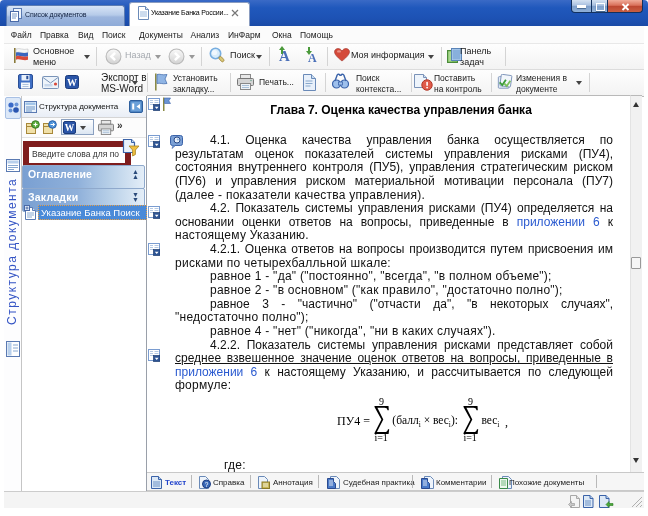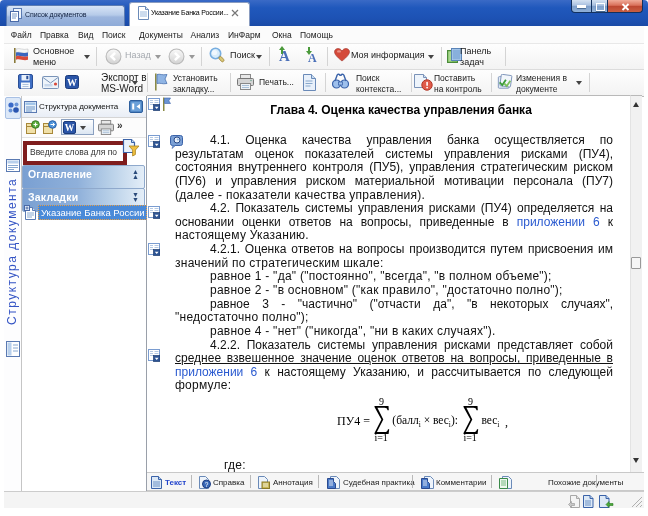--- a/index.html
+++ b/index.html
@@ -27,21 +27,21 @@
 .gray{color:#a6aab0;}
 .dd{position:absolute;width:0;height:0;border-left:3.5px solid transparent;border-right:3.5px solid transparent;border-top:4px solid #444;}
 
 #strip{left:4px;top:96px;width:18px;height:396px;background:#fdfdfe;border-right:1px solid #c5c5c5;box-sizing:border-box;}
 #vtext{position:absolute;left:5px;top:177px;width:15px;height:148px;writing-mode:vertical-rl;transform:rotate(180deg);font-size:12px;color:#3353c4;white-space:nowrap;letter-spacing:1.5px;}
 
 #panel{left:22px;top:96px;width:125px;height:396px;background:#fff;border-right:1px solid #9aa0aa;box-sizing:border-box;}
 #phead{position:absolute;left:0;top:0;width:124px;height:21px;background:linear-gradient(180deg,#fff 0,#e9eef6 100%);border-bottom:1px solid #d5d5d5;}
 #pheadt{position:absolute;left:17px;top:6px;font-size:8px;color:#111;white-space:nowrap;}
 #ptool{position:absolute;left:0;top:22px;width:124px;height:19px;background:#fcfcfc;border-bottom:1px solid #e4e4e4;}
-#psearch{position:absolute;left:1px;top:45px;width:93px;height:16px;background:#fff;border:4px solid #7f1d1d;font-size:8.5px;color:#333;line-height:14px;padding-left:3px;white-space:nowrap;overflow:hidden;box-sizing:content-box;}
+#psearch{position:absolute;left:1px;top:45px;width:93px;height:16px;background:#fff;border:6px solid #7f1d1d;font-size:8.5px;color:#333;line-height:14px;padding-left:3px;white-space:nowrap;overflow:hidden;box-sizing:content-box;}
 .pbar{position:absolute;left:0;width:123px;height:24px;border:1px solid #8fa9cc;border-radius:2px;box-sizing:border-box;background:linear-gradient(90deg,#7aa0d2 0,#8fb0da 45%,#b8d0e8 72%,#e4eef8 100%);}
 .pbart{position:absolute;left:5px;top:1.5px;font-size:10.5px;font-weight:bold;color:#fff;letter-spacing:0.2px;}
 .chev{position:absolute;right:5px;top:2.5px;font-size:7px;color:#2a4a7a;line-height:5px;text-align:center;}
 #pitem{position:absolute;left:16px;top:109px;height:15px;background:#4a8ad8;border:1px dotted #e8a048;color:#fff;font-size:9.5px;line-height:13px;padding:0 1px 0 2px;white-space:nowrap;overflow:hidden;width:109px;box-sizing:border-box;}
 
 #content{left:147px;top:96px;width:483px;height:376px;background:#fff;overflow:hidden;border-top:1px solid #b9b9b9;margin-top:-1px;}
 #htext{position:absolute;left:35px;top:6.5px;width:438px;text-align:center;font-weight:bold;font-size:12px;color:#000;}
 .ln{position:absolute;left:28px;width:438px;height:13.64px;font-size:12px;letter-spacing:0.25px;color:#111;white-space:nowrap;line-height:13.64px;}
 .j{text-align:justify;text-align-last:justify;white-space:normal;overflow:hidden;letter-spacing:0;}
 .ind{text-indent:35px;}
@@ -316,35 +316,35 @@
         <span class="pbart">Закладки</span>
         <span class="chev">▼<br>▼</span>
       </div>
     <svg class="abs" style="left:2px;top:109px;" width="13" height="15" viewBox="0 0 13 15">
         <path d="M1.5 2.5 h7 l3 3 v9 h-10 z" fill="#fff" stroke="#5a7ab2"></path>
         <path d="M8.5 2.5 v3 h3" fill="#c8dcf0" stroke="#5a7ab2"></path>
         <path d="M3 8 h7 M3 10 h7 M3 12 h5" stroke="#88a8d0" stroke-width="1"></path>
         <rect x="0.5" y="0.5" width="5" height="5" fill="#dce8f8" stroke="#4a6aa8"></rect>
         <path d="M1.5 3 h3 M3 1.5 v3" stroke="#3a5a98" stroke-width="0.8"></path>
       </svg>
-    <div id="pitem">Указание Банка России</div>
+    <div id="pitem">Указание Банка Поиск</div>
   </div>
 
   <div class="abs" id="content">
     <svg class="abs" style="left:1px;top:1.5px;" width="12" height="13" viewBox="0 0 12 13">
         <rect x="0.5" y="0.5" width="11" height="11" fill="#fff" stroke="#7a9cd0"></rect>
         <path d="M2 2.5 h3 M2 4.5 h3 M2 6.5 h3 M6.5 2.5 h4 M6.5 4.5 h4" stroke="#b4c9e4" stroke-width="1"></path>
         <rect x="5.5" y="6.5" width="6.5" height="6" fill="#2d5494" stroke="#1d3c70" stroke-width="0.7"></rect>
         <path d="M6.8 8.7 h3.8 l-1.9 2.3 z" fill="#fff"></path>
       </svg>
     <svg class="abs" style="left:15px;top:1px;" width="9" height="15" viewBox="0 0 9 15">
         <rect x="1" y="0.5" width="1.5" height="13.5" fill="#8a8a45"></rect>
         <path d="M2.5 1 L8.5 1 L6.8 3.8 L8.5 6.5 L2.5 6.5 Z" fill="#6a94d4" stroke="#3a62a8" stroke-width="0.6"></path>
       </svg>
-    <div id="htext">Глава 4. Оценка качества управления банка</div>
+    <div id="htext">Глава 7. Оценка качества управления банка</div>
 
     <svg class="abs icn1" style="left:1px;top:38.5px;" width="12" height="13" viewBox="0 0 12 13">
         <rect x="0.5" y="0.5" width="11" height="11" fill="#fff" stroke="#7a9cd0"></rect>
         <path d="M2 2.5 h3 M2 4.5 h3 M2 6.5 h3 M6.5 2.5 h4 M6.5 4.5 h4" stroke="#b4c9e4" stroke-width="1"></path>
         <rect x="5.5" y="6.5" width="6.5" height="6" fill="#2d5494" stroke="#1d3c70" stroke-width="0.7"></rect>
         <path d="M6.8 8.7 h3.8 l-1.9 2.3 z" fill="#fff"></path>
       </svg>
     <svg class="abs" style="left:23px;top:38.5px;" width="13" height="14" viewBox="0 0 13 14">
         <rect x="0.5" y="0.5" width="12" height="10" rx="2" fill="#7a9fd4" stroke="#3a62a8"></rect>
         <path d="M3 10.5 l-1 3 l3.5-3" fill="#7a9fd4" stroke="#3a62a8" stroke-width="0.6"></path>
@@ -365,21 +365,21 @@
     <div class="ln j ind" style="top:106.2px;">4.2. Показатель системы управления рисками (ПУ4) определяется на</div>
     <div class="ln j" style="top:119.8px;">основании оценки ответов на вопросы, приведенные в <a class="lnk">приложении 6</a> к</div>
     <div class="ln" style="top:133.4px;">настоящему Указанию.</div>
     <svg class="abs icn1" style="left:1px;top:147.0px;" width="12" height="13" viewBox="0 0 12 13">
         <rect x="0.5" y="0.5" width="11" height="11" fill="#fff" stroke="#7a9cd0"></rect>
         <path d="M2 2.5 h3 M2 4.5 h3 M2 6.5 h3 M6.5 2.5 h4 M6.5 4.5 h4" stroke="#b4c9e4" stroke-width="1"></path>
         <rect x="5.5" y="6.5" width="6.5" height="6" fill="#2d5494" stroke="#1d3c70" stroke-width="0.7"></rect>
         <path d="M6.8 8.7 h3.8 l-1.9 2.3 z" fill="#fff"></path>
       </svg>
     <div class="ln j ind" style="top:147.1px;">4.2.1. Оценка ответов на вопросы производится путем присвоения им</div>
-    <div class="ln" style="top:160.7px;">значений по стратегическим шкале:</div>
+    <div class="ln" style="top:160.7px;">рисками по четырехбалльной шкале:</div>
     <div class="ln ind" style="top:174.3px;">равное 1 - "да" ("постоянно", "всегда", "в полном объеме");</div>
     <div class="ln ind" style="top:188px;">равное 2 - "в основном" ("как правило", "достаточно полно");</div>
     <div class="ln j ind" style="top:201.6px;">равное 3 - "частично" ("отчасти да", "в некоторых случаях",</div>
     <div class="ln" style="top:215.2px;">"недостаточно полно");</div>
     <div class="ln ind" style="top:228.9px;">равное 4 - "нет" ("никогда", "ни в каких случаях").</div>
     <svg class="abs icn1" style="left:1px;top:252.8px;" width="12" height="13" viewBox="0 0 12 13">
         <rect x="0.5" y="0.5" width="11" height="11" fill="#fff" stroke="#7a9cd0"></rect>
         <path d="M2 2.5 h3 M2 4.5 h3 M2 6.5 h3 M6.5 2.5 h4 M6.5 4.5 h4" stroke="#b4c9e4" stroke-width="1"></path>
         <rect x="5.5" y="6.5" width="6.5" height="6" fill="#2d5494" stroke="#1d3c70" stroke-width="0.7"></rect>
         <path d="M6.8 8.7 h3.8 l-1.9 2.3 z" fill="#fff"></path>
@@ -447,21 +447,21 @@
         <path d="M0.5 2.5 h6 v3 l2 2 v5 h-8 z" fill="#4a7ac8" stroke="#2a4a90"></path>
         <path d="M2 5 h4 M2 7 h4 M2 9 h4" stroke="#fff" stroke-width="0.8"></path>
       </svg>
     <div class="btab" style="left:289px;text-align:center;">Комментарии</div>
     <div class="bsep" style="left:344px;"></div>
     <svg class="abs" style="left:352px;top:3px;" width="13" height="13" viewBox="0 0 13 13">
         <path d="M3.5 0.5 h6 l3 3 v9 h-9 z" fill="#eef4fb" stroke="#6a8ab8"></path>
         <path d="M0.5 2.5 h8 v10 h-8 z" fill="#eef8ee" stroke="#3a8a4a"></path>
         <path d="M2 5 h5 M2 7 h5 M2 9 h5" stroke="#5aaa6a" stroke-width="0.8"></path>
       </svg>
-    <div class="btab" style="left:362px;margin-left:39px;">Похожие документы</div>
+    <div class="btab" style="left:362px;">Похожие документы</div>
     <div class="bsep" style="left:449px;"></div>
   </div>
 
   <div class="abs" id="status">
     <svg class="abs" style="left:564px;top:3px;" width="13" height="13" viewBox="0 0 13 13">
         <path d="M2.5 0.5 h6 l3 3 v9 h-9 z" fill="#f4f4f4" stroke="#a8a8a8"></path>
         <path d="M8.5 0.5 v3 h3" fill="#e0e0e0" stroke="#a8a8a8"></path>
         <path d="M0.5 9.5 l3-3 l0 2 l3 0 l0 2 l-3 0 l0 2 z" fill="#c8c8c8" stroke="#909090" stroke-width="0.6"></path>
       </svg>
     <svg class="abs" style="left:579px;top:3px;" width="11" height="13" viewBox="0 0 11 13">

